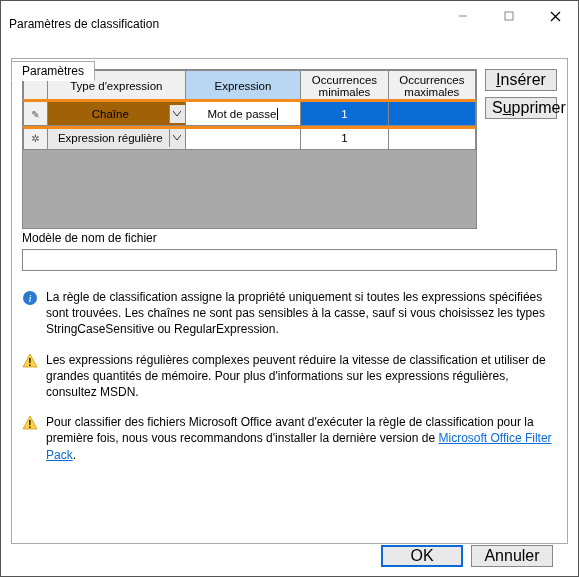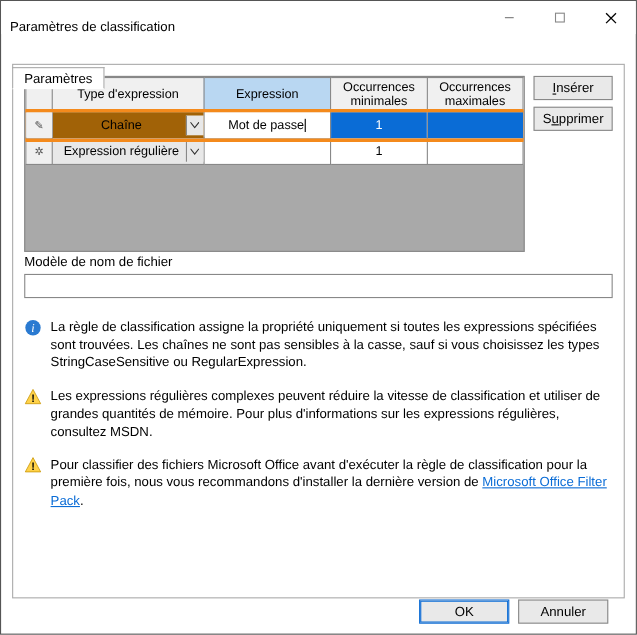--- a/index.html
+++ b/index.html
@@ -86,21 +86,21 @@
     border-radius: 4px;
     pointer-events: none;
     z-index: 5;
   }
   .sidebtns { width: 72px; display: flex; flex-direction: column; gap: 6px; }
   .btn {
     border: 1px solid #888;
     background: #e9e9e9;
     padding: 2px 6px;
     text-align: center;
-    font-size: 12px;
+    font-size: 16px;
     height: 22px;
     line-height: 16px;
   }
   .section-label { margin-top: 2px; margin-bottom: 4px; }
   .txtinput {
     width: 100%; height: 22px;
     border: 1px solid #888;
     padding: 2px 4px;
     font-family: inherit; font-size: 12px;
   }

